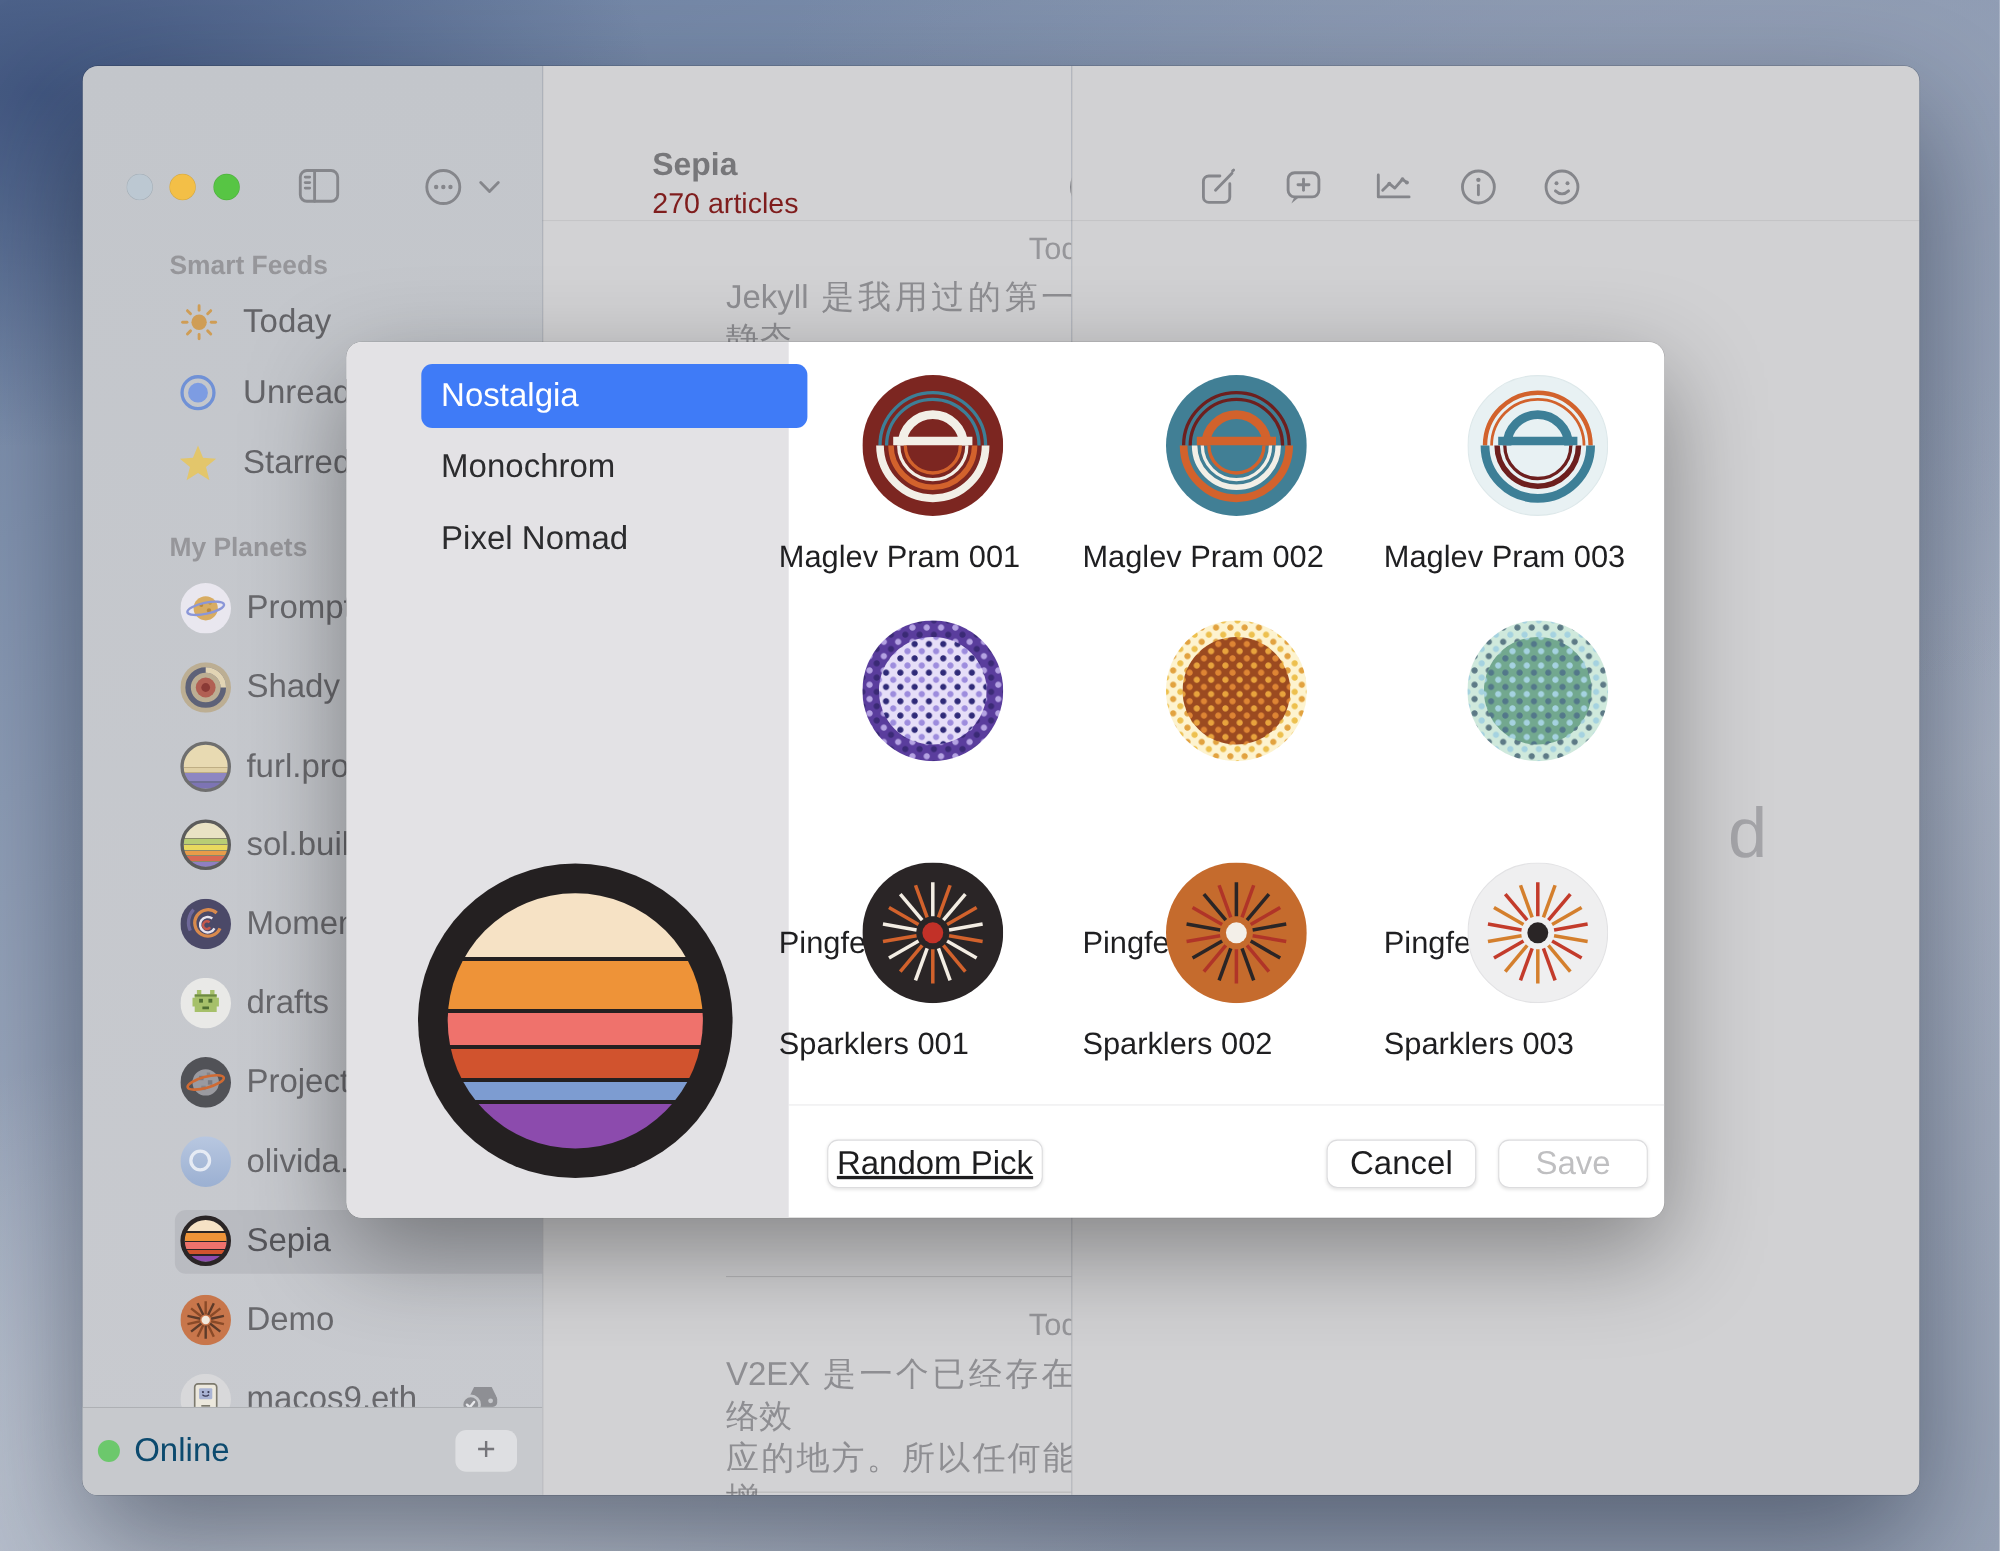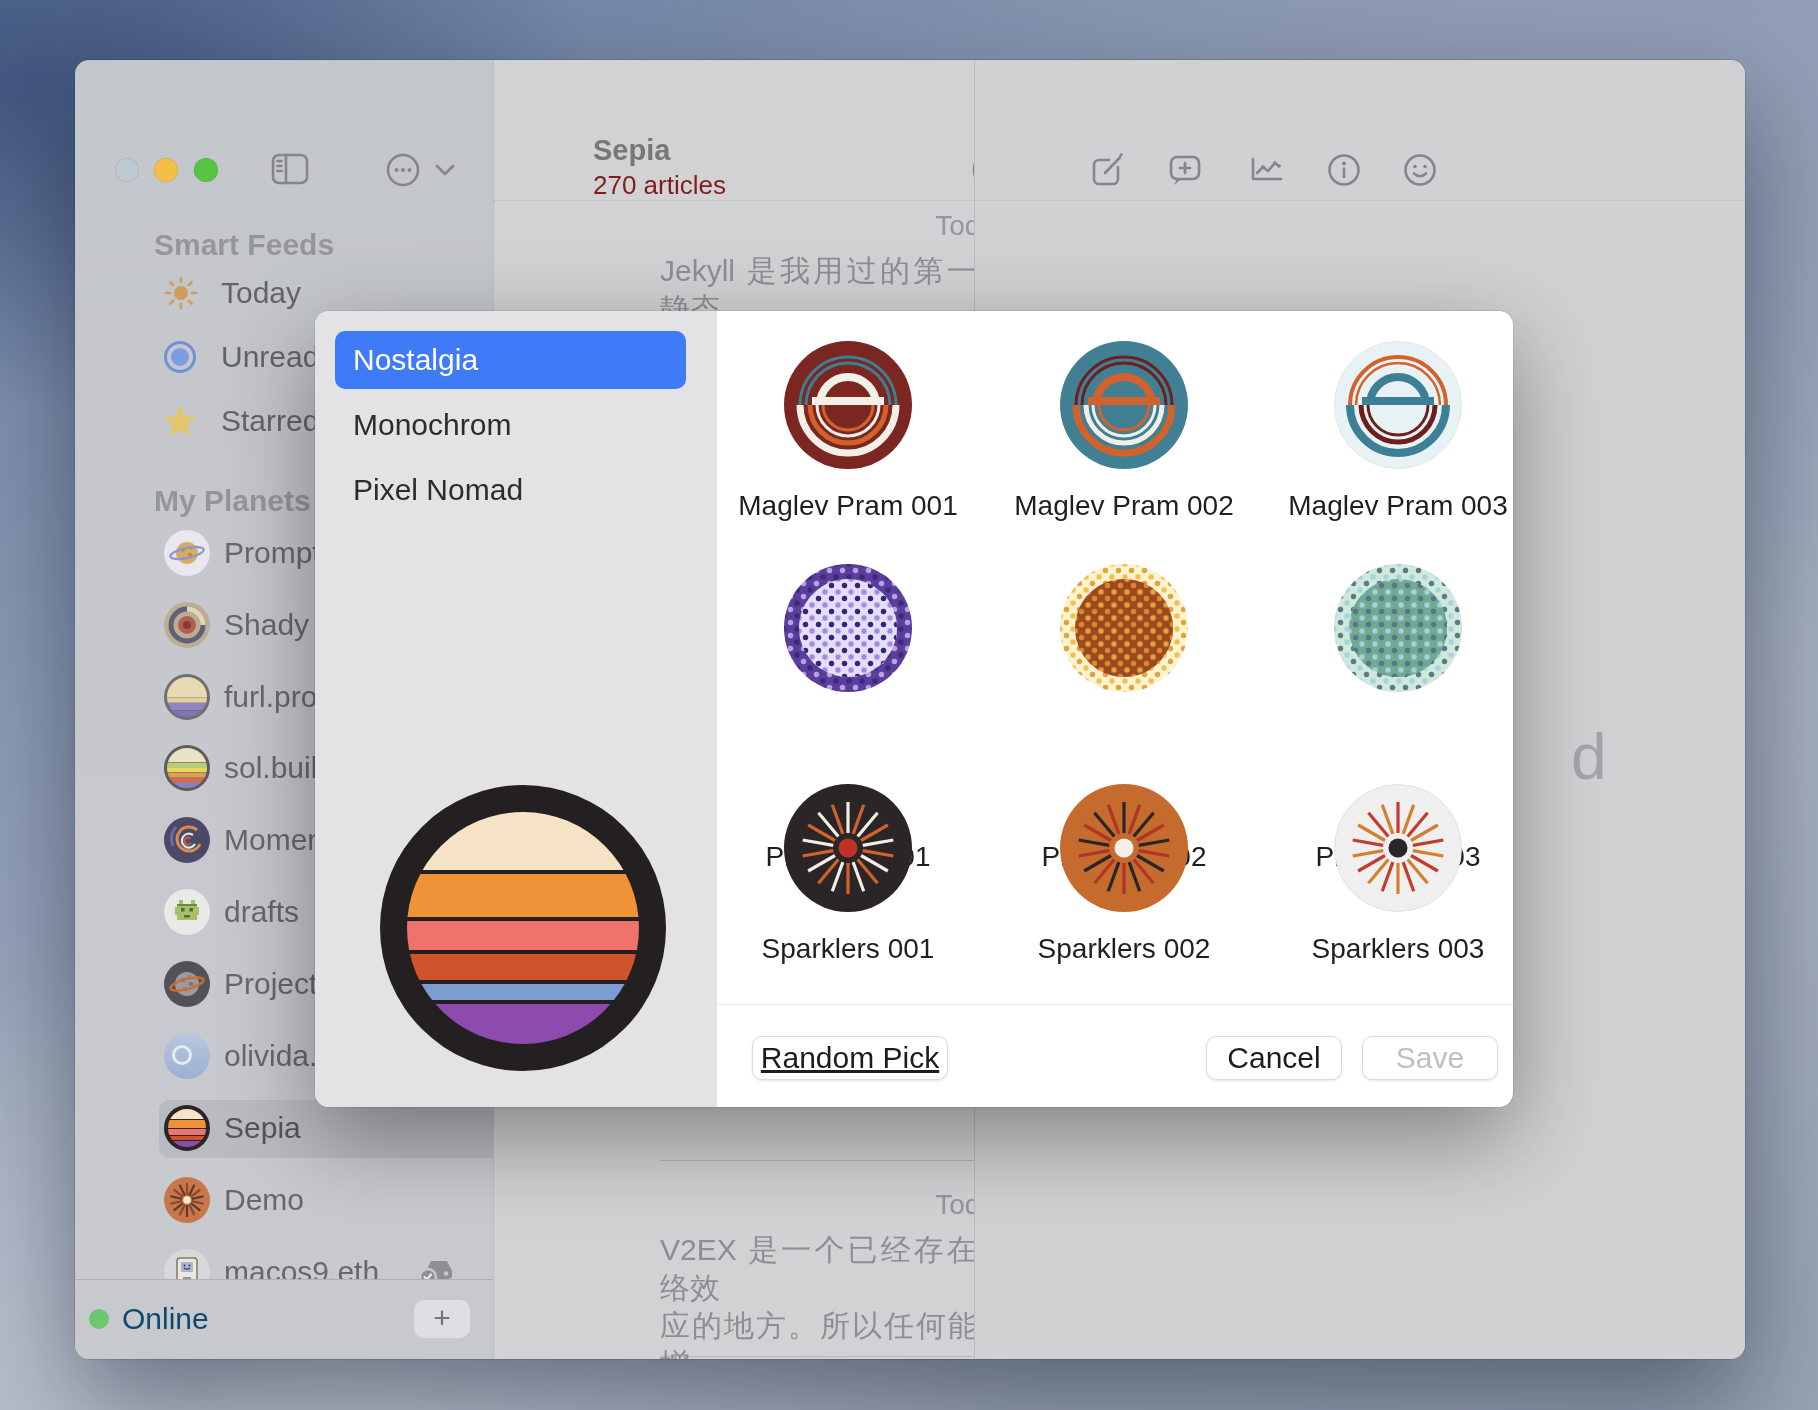--- a/index.html
+++ b/index.html
@@ -18,21 +18,21 @@
     background:linear-gradient(180deg,#c3c6cb 0%,#c8cacf 100%);}
   #listcol{position:absolute;left:418px;top:0;width:481px;height:100%;background:#d2d2d4;}
   #detailcol{position:absolute;left:899px;top:0;width:771px;height:100%;background:#d1d1d3;}
   .vdiv{position:absolute;top:0;width:1px;height:100%;background:rgba(0,0,0,.10);}
   .hdr-hdiv{position:absolute;left:418px;top:140px;width:1252px;height:1px;background:rgba(0,0,0,.06);}
   
   .tl{position:absolute;top:98px;width:24px;height:24px;border-radius:50%;box-shadow:inset 0 0 0 .5px rgba(0,0,0,.15);}
   
   .gico{stroke:#85868b;fill:none;stroke-width:2.6;stroke-linecap:round;stroke-linejoin:round;}
   
-  .sec-label{position:absolute;left:79px;font-size:30px;font-weight:bold;color:#96969a;}
+  .sec-label{position:absolute;left:79px;font-size:24px;font-weight:bold;color:#96969a;}
   .srow-label{position:absolute;left:146px;font-size:30px;color:#646468;line-height:34px;white-space:nowrap;}
   .prow-label{position:absolute;left:149px;font-size:30px;color:#68686c;line-height:34px;white-space:nowrap;}
   .badge{position:absolute;left:399px;top:282px;width:58px;height:30px;border-radius:15px;
     background:rgba(130,132,140,.28);color:#85868c;font-size:24px;text-align:center;line-height:30px;}
   .avatar46{position:absolute;left:89px;width:46px;height:46px;}
   #sepia-hl{position:absolute;left:84px;top:1040px;width:396px;height:58px;border-radius:10px;background:rgba(90,92,100,.12);}
   
   #sb-footer{position:absolute;left:0;top:1219px;width:418px;height:80px;background:#c7c9cd;border-top:1px solid rgba(0,0,0,.12);}
   #online-dot{position:absolute;left:14px;top:29px;width:20px;height:20px;border-radius:50%;}
   #online-label{position:absolute;left:47px;top:22px;font-size:30px;color:#0c4a6e;}
@@ -46,27 +46,27 @@
   .art-text{margin-top:10px;font-size:30px;line-height:38px;color:#8e8e92;white-space:pre-line;text-align:justify;}
   .art-div{position:absolute;left:167px;width:356px;height:1px;background:rgba(0,0,0,.13);}
   #detail-d{position:absolute;left:597px;top:660px;font-size:64px;color:#a5a5a9;}
   
   #dialog{position:absolute;left:315px;top:311px;width:1198px;height:796px;border-radius:14px;overflow:hidden;
     background:#ffffff;box-shadow:0 30px 90px rgba(0,0,0,.38),0 0 0 .5px rgba(0,0,0,.15);z-index:10;}
   #dlg-left{position:absolute;left:0;top:0;width:402px;height:100%;background:#e3e2e5;}
   .cat-item{position:relative;margin:0 18px 7px 20px;height:58px;border-radius:10px;
     font-size:30px;line-height:58px;padding-left:18px;color:#2c2c2e;}
   .cat-selected{background:#3f7bf7;color:#ffffff;}
-  #cat-list{position:absolute;left:0;top:20px;width:389px;}
+  #cat-list{position:absolute;left:0;top:20px;width:389px;padding-left:48px;}
   #preview{position:absolute;left:65px;top:474px;width:286px;height:286px;border-radius:50%;background:#242021;}
   #preview-inner{position:absolute;left:27px;top:27px;width:232px;height:232px;border-radius:50%;
     background:linear-gradient(180deg,#f6e2c5 0 58px,#242021 58px 62px,#ee9338 62px 105px,#242021 105px 109px,
       #ef726c 109px 138px,#242021 138px 142px,#d1532e 142px 168px,#242021 168px 172px,
       #7d9cd1 172px 188px,#242021 188px 192px,#8c4bad 192px);}
-  .cell{position:absolute;width:280px;padding-top:8px;text-align:center;}
+  .cell{position:absolute;width:280px;padding-top:8px;text-align:left;}
   .cell .art{position:relative;width:128px;height:128px;margin:0 auto;}
   .cell .lbl{margin-top:20px;font-size:28px;line-height:34px;color:#1f1f21;}
   .pf{position:absolute;width:128px;height:128px;border-radius:50%;
     background-size:13px 13px,13px 13px;background-position:0 0,6.5px 6.5px;}
   .pf-inner{position:absolute;inset:15px;border-radius:50%;
     background-size:13px 13px,13px 13px;background-position:0 0,6.5px 6.5px;}
   #pf1{background-color:#5a3d9d;background-image:radial-gradient(circle,#b4a2e2 2.4px,transparent 3.2px),radial-gradient(circle,#3a2a75 2.4px,transparent 3.2px);}
   #pf1 .pf-inner{background-color:#e6def8;background-image:radial-gradient(circle,#2f2a78 2.4px,transparent 3.2px),radial-gradient(circle,#9d8cdd 2.4px,transparent 3.2px);}
   #pf2{background-color:#fdf3cf;background-image:radial-gradient(circle,#e2a23f 2.4px,transparent 3.2px),radial-gradient(circle,#edc04e 2.4px,transparent 3.2px);}
   #pf2 .pf-inner{background-color:#9b4a20;background-image:radial-gradient(circle,#de8534 2.4px,transparent 3.2px),radial-gradient(circle,#e8a33d 2.4px,transparent 3.2px);}

